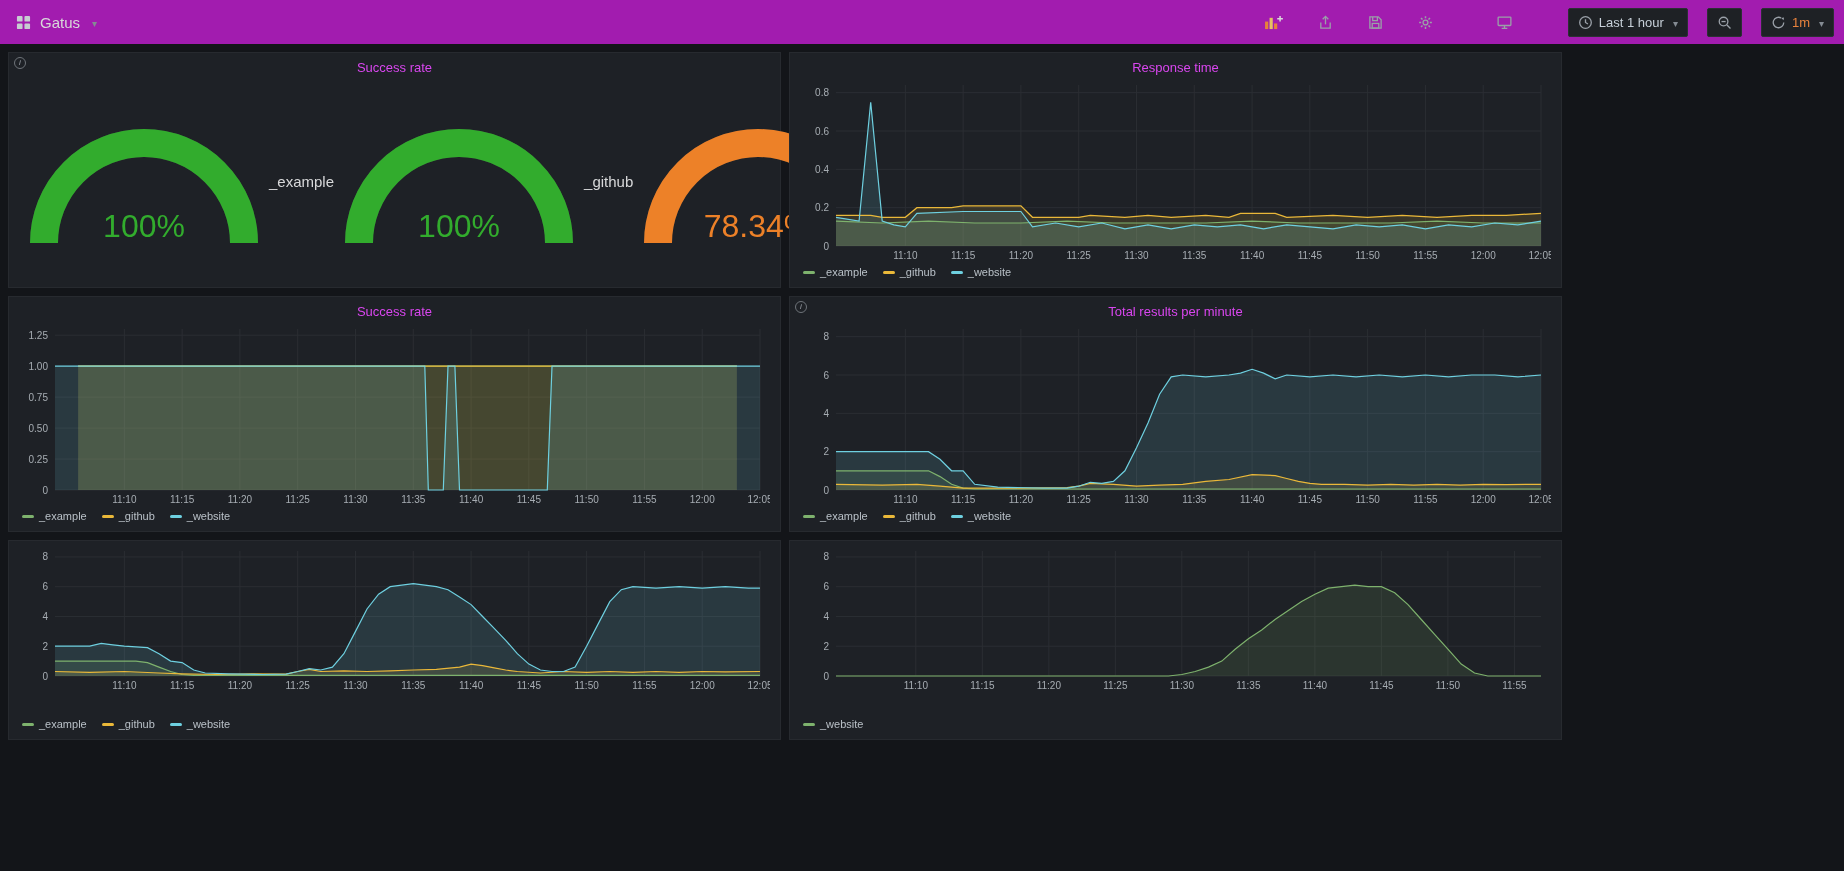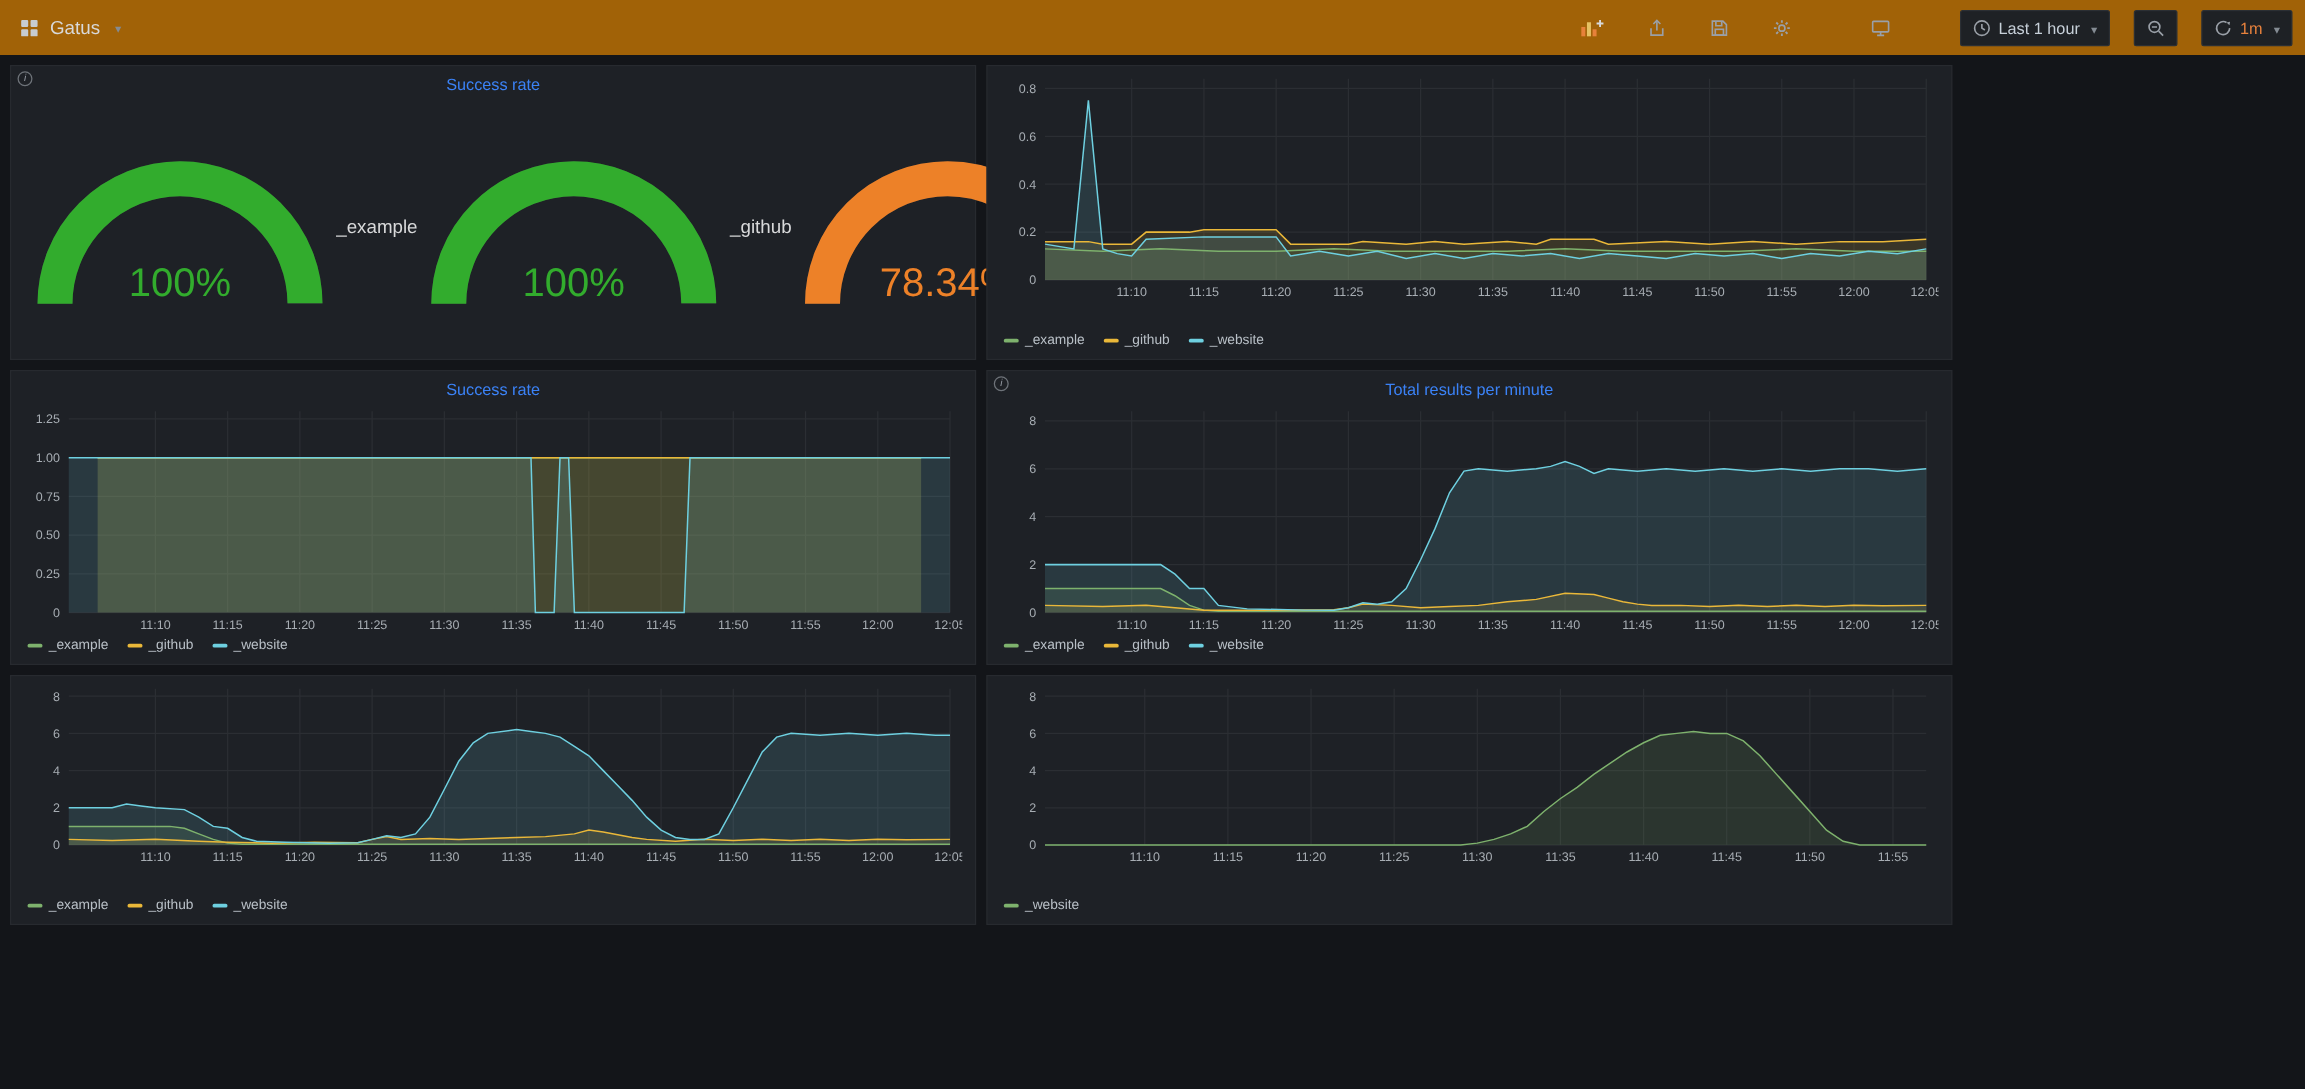--- a/index.html
+++ b/index.html
@@ -1,34 +1,34 @@
 <!DOCTYPE html>
 <html><head>
 <meta charset="utf-8">
 <title>Gatus</title>
 <style>
   * { margin:0; padding:0; box-sizing:border-box; }
   html,body { width:1844px; height:871px; background:#131519; font-family:"Liberation Sans",sans-serif; overflow:hidden; }
 
   
-  .navbar { height:44px; display:flex; align-items:center; justify-content:space-between; padding:4px 10px; background:#a16207; }
+  .navbar { height:44px; display:flex; align-items:center; justify-content:space-between; padding:4px 10px; background:#a21caf; }
   .nav-left { display:flex; align-items:center; gap:9px; padding-left:6px; }
   .dash-title { color:#d8d9da; font-size:15px; cursor:pointer; }
   .caret::after { content:"\25BE"; color:#848b93; font-size:10px; margin-left:3px; }
   .nav-right { display:flex; align-items:center; gap:19px; }
   .icon-btn { background:none; border:none; padding:4px 8px; cursor:pointer; display:inline-flex; align-items:center; }
   .stroke-icon { stroke:#9aa0a8; fill:none; stroke-width:1.4; width:15px; height:15px; }
   .nav-btn { display:inline-flex; align-items:center; gap:6px; height:29px; padding:0 9px; background:#1e2125; border:1px solid #2b2f34; border-radius:2px; color:#c7d0d9; font-size:13px; cursor:pointer; }
   .group-gap { width:10px; }
   .refresh-int { color:#e8823d; }
 
   
   .dashboard { display:grid; grid-template-columns:773px 773px; grid-template-rows:236px 236px 200px; gap:8px; padding:8px; }
   .panel { position:relative; background:#1e2126; border:1px solid rgba(255,255,255,0.045); display:flex; flex-direction:column; padding:4px 10px 6px; }
-  .panel-title { text-align:center; color:#3b82f6; font-size:13px; font-weight:500; line-height:22px; height:22px; cursor:pointer; flex:none; }
+  .panel-title { text-align:center; color:#d946ef; font-size:13px; font-weight:500; line-height:22px; height:22px; cursor:pointer; flex:none; }
   .chart { flex:1 1 auto; position:relative; overflow:hidden; }
   .legend { height:18px; flex:none; display:flex; align-items:center; gap:15px; padding-left:3px; }
   .legend-item { display:inline-flex; align-items:center; gap:5px; cursor:pointer; }
   .legend-swatch { width:12px; height:3px; border-radius:1.5px; display:inline-block; }
   .legend-label { color:#b9c0c7; font-size:11px; }
 
   
   .gauges { flex:1 1 auto; display:flex; align-items:center; justify-content:space-around; }
   .gauge { display:flex; align-items:center; }
   .gauge-label { color:#d8d9da; font-size:15px; margin-top:2px; }
@@ -144,20 +144,21 @@
             <path d="M 25 142 A 100 100 0 0 1 225 142" stroke="#33363b" stroke-width="28" fill="none"></path>
             <path d="M 25 142 A 100 100 0 0 1 225 142" stroke="#ed8128" stroke-width="28" fill="none" pathLength="100" stroke-dasharray="78.34 100"></path>
             <text x="125" y="136" text-anchor="middle" font-size="32" font-weight="500" fill="#ed8128">78.34%</text>
           </svg>
           <div class="gauge-label">_website</div>
         </div>
       </div>
   </div>
 
   <div class="panel">
+    <div class="panel-title">Response time</div>
     <div class="chart"><svg width="751" height="184">
           <line x1="105.34426229508196" y1="6" x2="105.34426229508196" y2="167" stroke="#2b2e33" stroke-width="1"></line>
           <text x="105.34426229508196" y="180" text-anchor="middle" font-size="10" fill="#a7adb3">11:10</text>
           <line x1="163.1311475409836" y1="6" x2="163.1311475409836" y2="167" stroke="#2b2e33" stroke-width="1"></line>
           <text x="163.1311475409836" y="180" text-anchor="middle" font-size="10" fill="#a7adb3">11:15</text>
           <line x1="220.91803278688525" y1="6" x2="220.91803278688525" y2="167" stroke="#2b2e33" stroke-width="1"></line>
           <text x="220.91803278688525" y="180" text-anchor="middle" font-size="10" fill="#a7adb3">11:20</text>
           <line x1="278.70491803278685" y1="6" x2="278.70491803278685" y2="167" stroke="#2b2e33" stroke-width="1"></line>
           <text x="278.70491803278685" y="180" text-anchor="middle" font-size="10" fill="#a7adb3">11:25</text>
           <line x1="336.4918032786885" y1="6" x2="336.4918032786885" y2="167" stroke="#2b2e33" stroke-width="1"></line>

